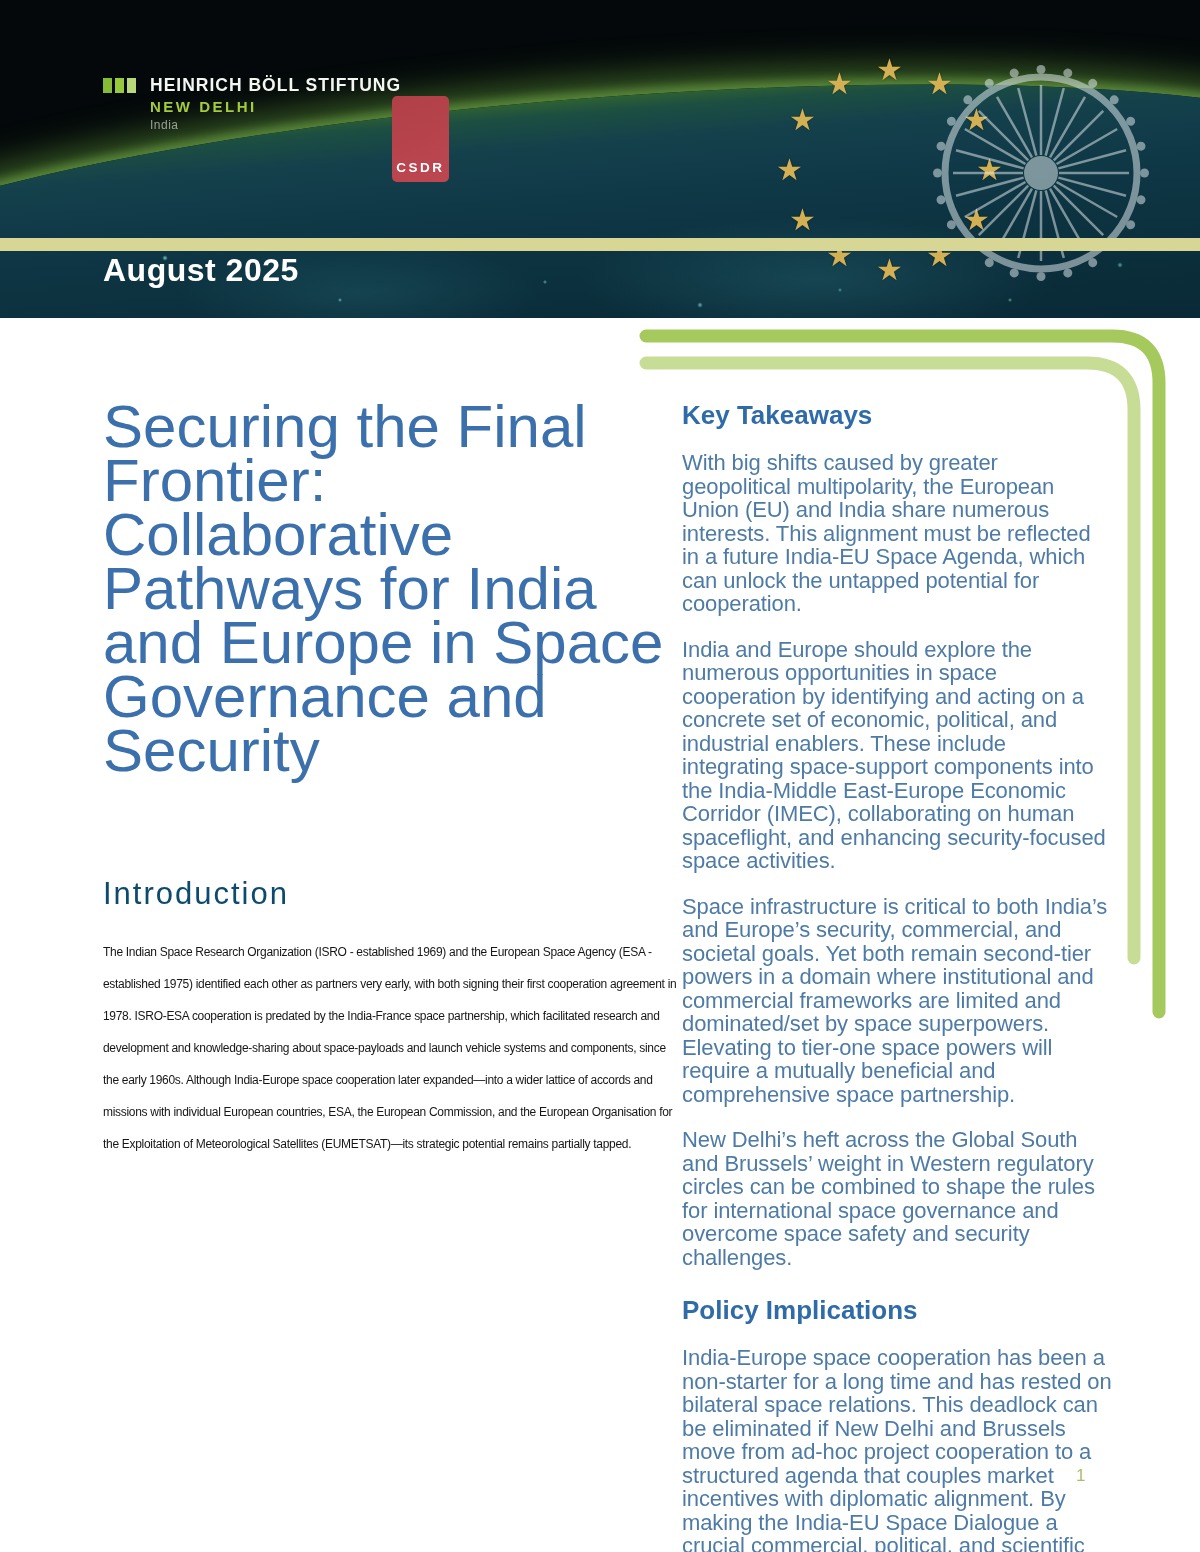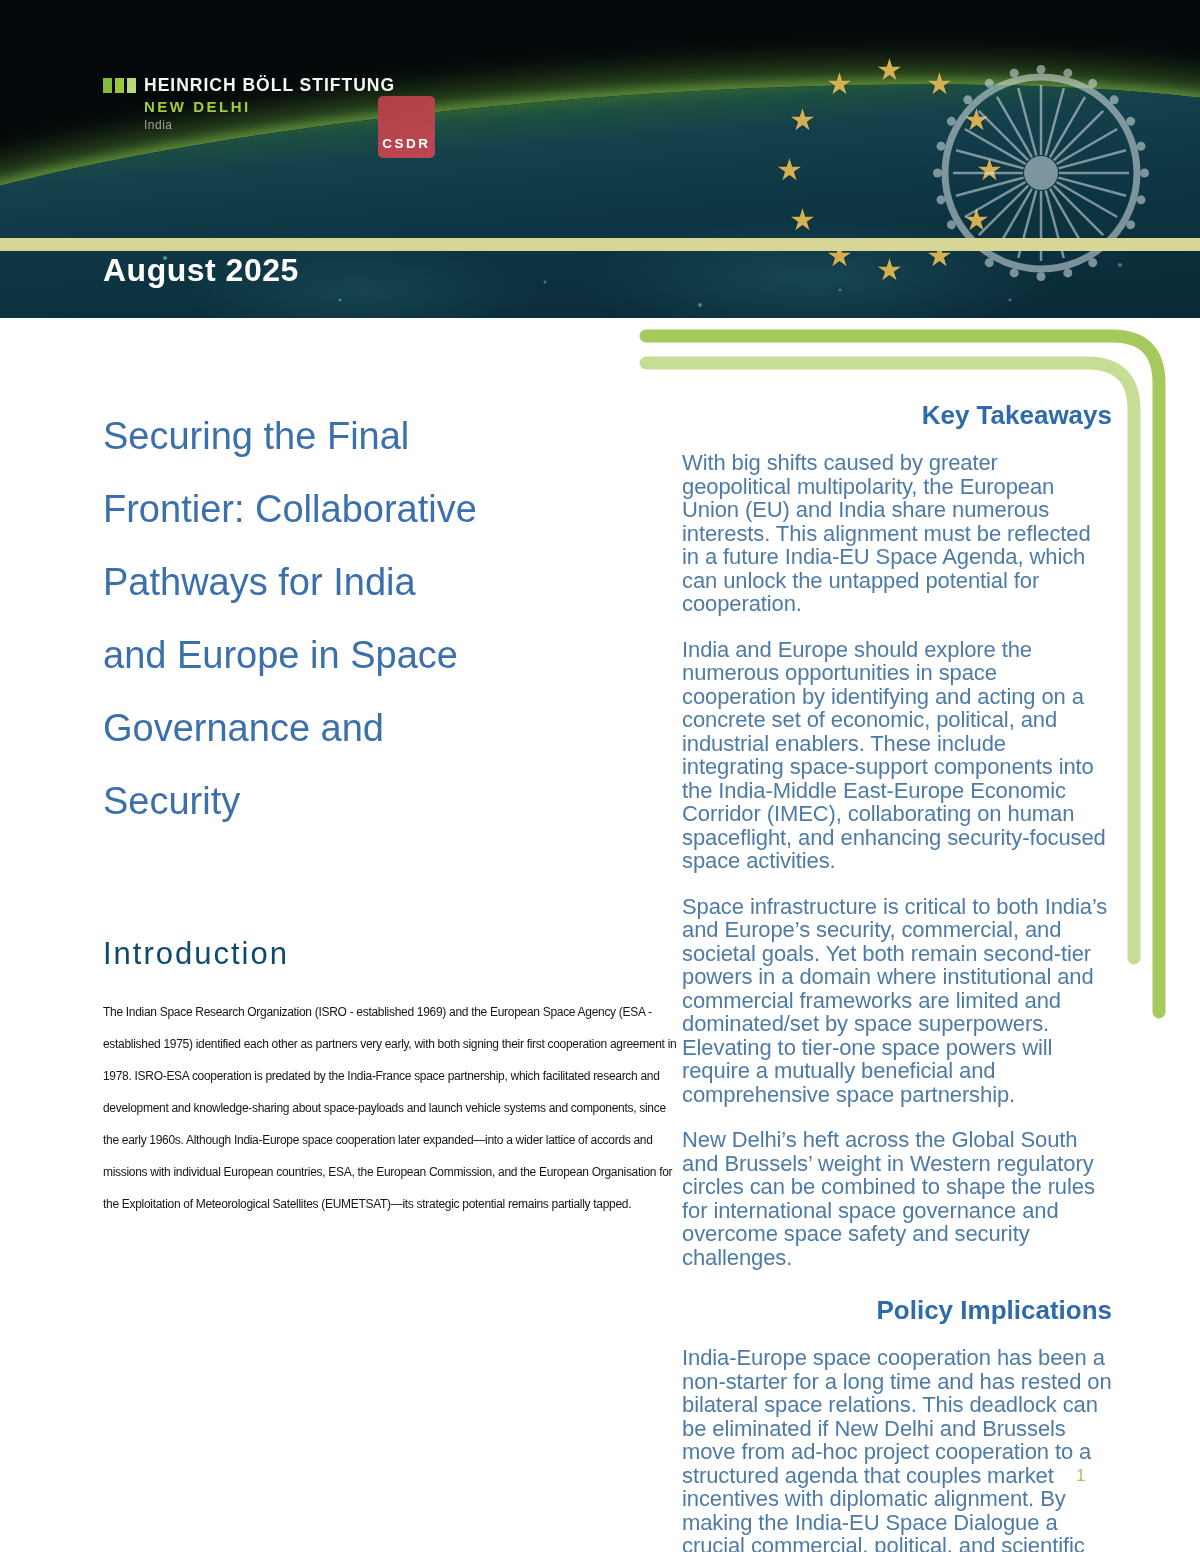--- a/index.html
+++ b/index.html
@@ -31,59 +31,59 @@
       radial-gradient(circle 3px at 340px 300px, rgba(150,235,220,0.7), transparent 70%),
       radial-gradient(circle 3px at 545px 282px, rgba(150,235,220,0.6), transparent 70%),
       radial-gradient(circle 4px at 700px 305px, rgba(150,235,220,0.7), transparent 70%),
       radial-gradient(circle 3px at 840px 290px, rgba(150,235,220,0.55), transparent 70%),
       radial-gradient(circle 3px at 1010px 300px, rgba(150,235,220,0.6), transparent 70%),
       radial-gradient(circle 4px at 1120px 265px, rgba(150,235,220,0.6), transparent 70%),
       radial-gradient(circle 2px at 450px 250px, rgba(150,235,220,0.5), transparent 70%),
       radial-gradient(circle 2px at 940px 240px, rgba(150,235,220,0.5), transparent 70%);
   }
 
-  .hbs-logo { position:absolute; left:103px; top:76px; display:flex; gap:8px; }
+  .hbs-logo { position:absolute; left:103px; top:76px; display:flex; gap:14px; }
   .hbs-squares { display:flex; gap:3px; padding-top:2px; }
   .hbs-squares i { display:block; width:9px; height:15px; }
   .sq1 { background:#86bb35; } .sq2 { background:#97c93d; } .sq3 { background:#b9d877; }
   .hbs-name { font-size:17.5px; font-weight:700; color:#f4f6f2; letter-spacing:1px; line-height:19px; }
   .hbs-city { font-size:15px; font-weight:700; color:#a3cb3c; letter-spacing:2.5px; margin-top:3px; }
   .hbs-country { font-size:12px; color:#9aa096; margin-top:3px; letter-spacing:0.5px; }
 
-  .csdr { position:absolute; left:378px; top:96px; width:57px; height:62px;
+  .csdr { position:absolute; left:392px; top:96px; width:57px; height:86px;
           border-radius:5px; background:linear-gradient(160deg,#b04048,#bd4750);
           display:flex; align-items:flex-end; justify-content:center; padding-bottom:7px; }
   .csdr span { color:#fff; font-size:13.5px; font-weight:700; letter-spacing:2.5px; }
 
   .stars { position:absolute; inset:0; pointer-events:none; }
   .stars span { position:absolute; font-size:30px; color:#d4b054; line-height:30px;
                 text-shadow:0 0 2px rgba(0,0,0,0.4); }
 
   .chakra { position:absolute; left:930px; top:62px; opacity:0.52; }
 
   .banner-rule { position:absolute; left:0; top:238px; width:1200px; height:13px;
                  background:#d8d694; }
   .banner-date { position:absolute; left:103px; top:252px; font-size:32px; font-weight:700;
                  color:#ffffff; letter-spacing:0.5px; }
 
   
   .brackets { position:absolute; left:0; top:0; pointer-events:none; }
 
   
   .left-col { position:absolute; left:103px; top:400px; width:575px; }
-  .title { margin:0; font-size:38px; line-height:73px; font-weight:500;
+  .title { margin:0; font-size:60px; line-height:54px; font-weight:500;
            color:#3b70ad; white-space:pre-line; }
   .authors { margin:14px 0 0 0; font-size:23px; font-weight:700; color:#8cbf4b; }
   .intro-heading { margin:98px 0 0 0; font-size:31px; font-weight:500;
                    letter-spacing:2px; color:#0c4a6e; }
   .intro-body { margin:24px 0 0 0; font-size:12px; line-height:32px;
                 color:#161616; letter-spacing:-0.3px; }
 
   .right-col { position:absolute; left:682px; top:400px; width:430px; }
-  .side-heading { margin:0 0 20px 0; font-size:26px; font-weight:700; color:#2e6ba8;text-align:right; }
+  .side-heading { margin:0 0 20px 0; font-size:26px; font-weight:700; color:#2e6ba8; }
   .side-heading.policy { margin-top:26px; }
   .right-col p.side-par { margin:0 0 22px 0; font-size:22px; line-height:23.5px;
                           color:#4e7ba6; letter-spacing:-0.1px; }
 
   .page-number { position:absolute; left:1076px; top:1466px; font-size:17px;
                  color:#a9bd6d; }
 </style>
 </head>
 <body>
 

